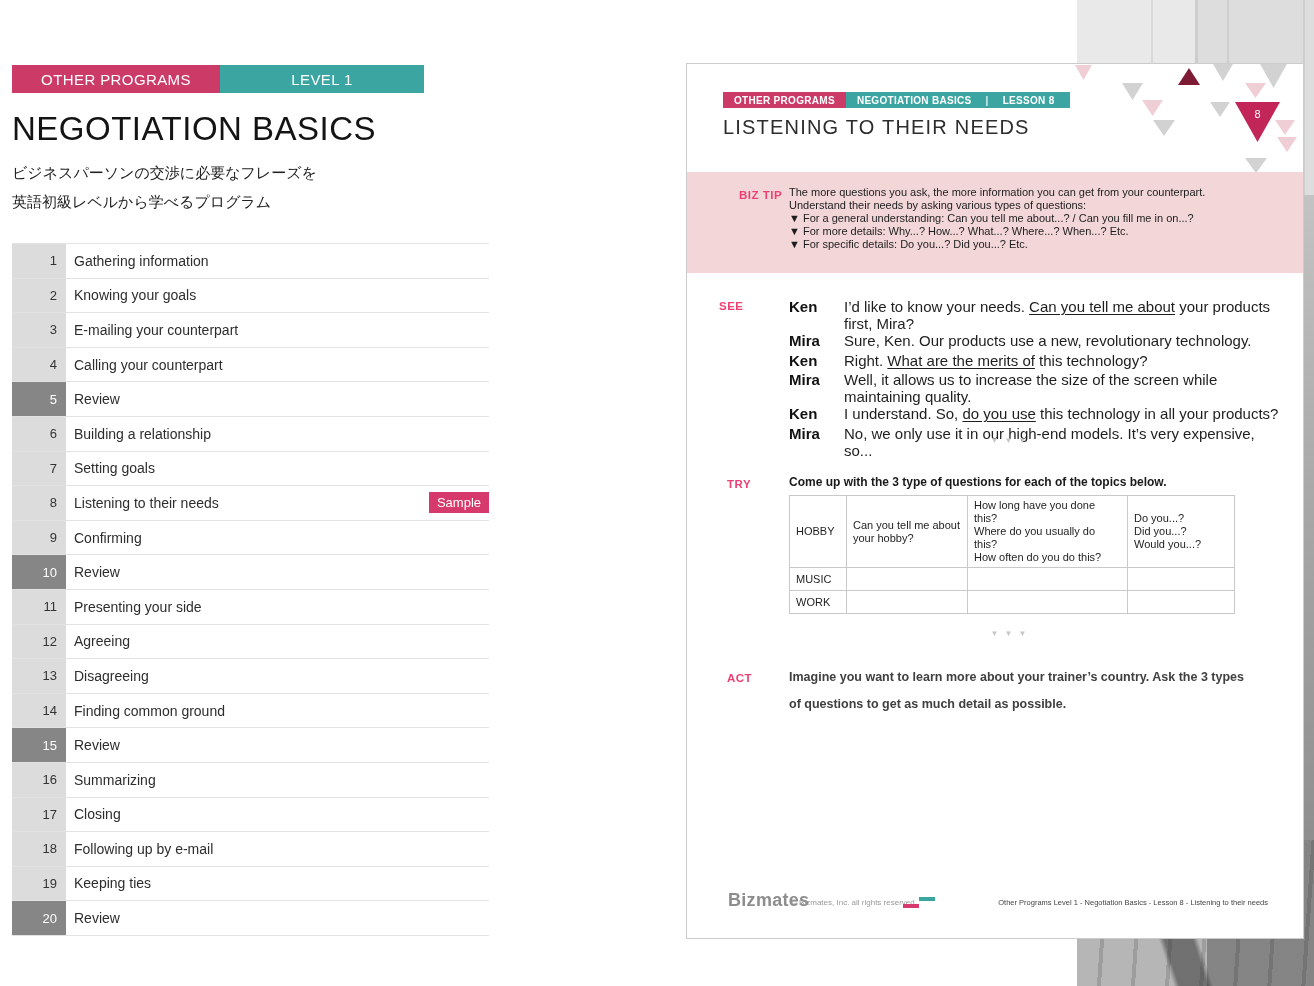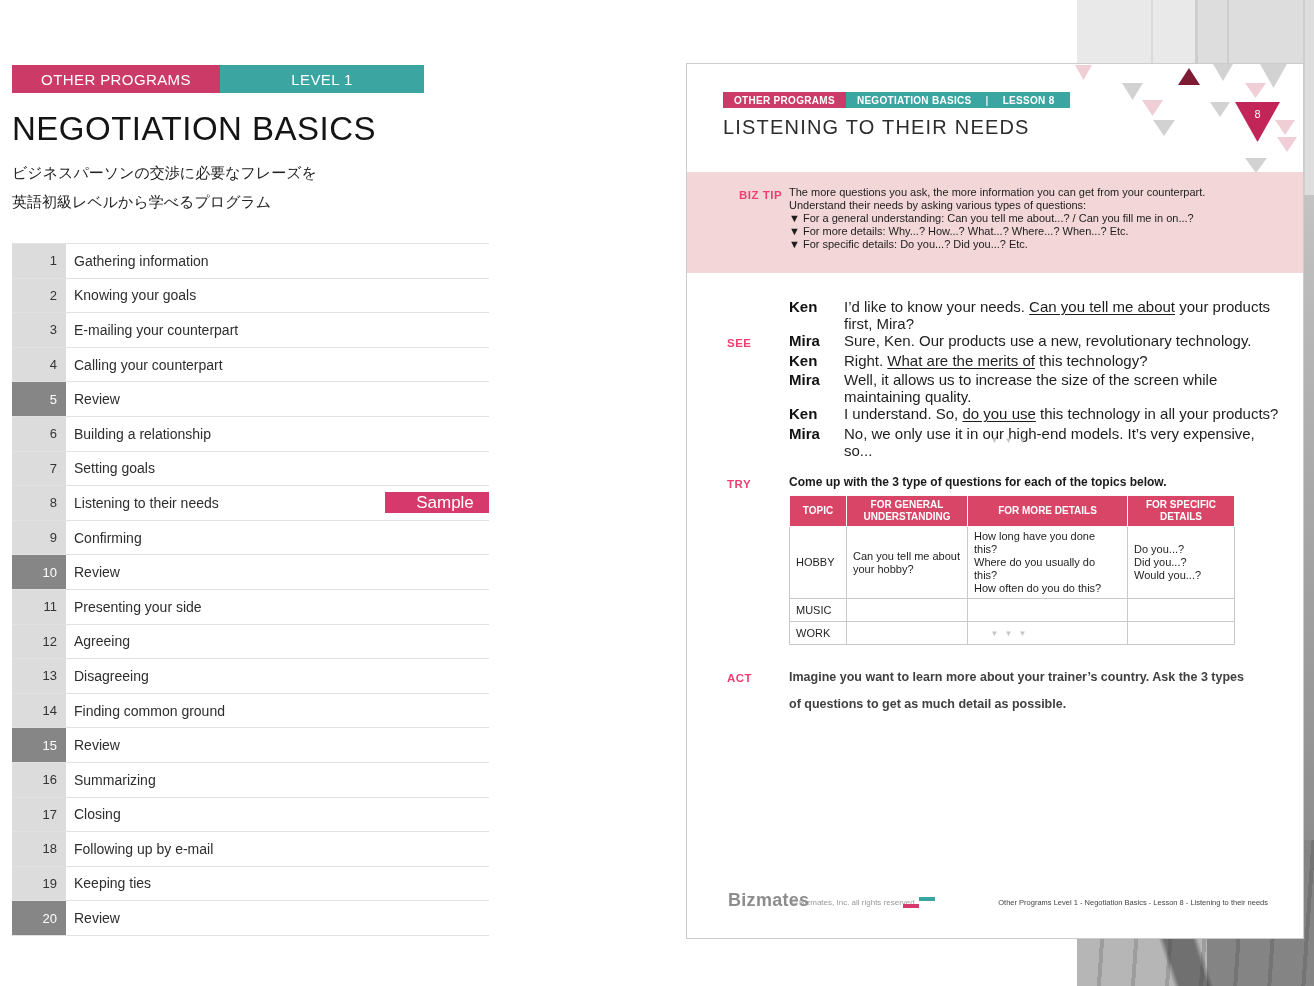--- a/index.html
+++ b/index.html
@@ -25,22 +25,22 @@
   .tab-pink{width:208px;background:#cc3a68;}
   .tab-teal{width:204px;background:#3aa5a1;}
   .prog-title{position:absolute;left:12px;top:110px;font-size:33px;font-weight:400;color:#141414;letter-spacing:0.5px;z-index:2;}
   .prog-sub{position:absolute;left:12px;top:158px;font-size:15px;color:#222;line-height:29px;z-index:2;}
   .lesson-list{position:absolute;left:12px;top:243px;width:477px;border-top:1px solid #e2e2e2;z-index:2;}
   .row{height:33.6px;display:flex;align-items:center;border-bottom:1px solid #e2e2e2;}
   .num{width:54px;height:100%;background:#dcdcdc;display:flex;align-items:center;justify-content:flex-end;
        padding-right:9px;box-sizing:border-box;font-size:13px;color:#333;flex:0 0 auto;}
   .row.review .num{background:#868686;color:#fff;}
   .name{padding-left:8px;font-size:14px;color:#2d2d2d;white-space:nowrap;}
-  .sample-badge{margin-left:auto;width:88px;height:21px;background:#d6396b;color:#fff;font-size:17px;
-       display:flex;align-items:center;justify-content:center;cursor:pointer;padding-left:16px;}
+  .sample-badge{margin-left:auto;width:60px;height:21px;background:#d6396b;color:#fff;font-size:13px;
+       display:flex;align-items:center;justify-content:center;cursor:pointer;}
 
   
   .doc{position:absolute;left:686px;top:63px;width:616px;height:874px;background:#fff;border:1px solid #cccccc;
        z-index:2;overflow:hidden;}
   .tri{position:absolute;}
   .tri.down{clip-path:polygon(0 0,100% 0,50% 100%);}
   .tri.up{clip-path:polygon(50% 0,100% 100%,0 100%);}
   .c-pink{background:#f0ced5;} .c-gray{background:#d2d2d2;} .c-maroon{background:#7d1b35;} .c-magenta{background:#c22558;}
   .tri-big{color:#fff;font-size:11px;text-align:center;padding-top:6px;box-sizing:border-box;}
 
@@ -50,21 +50,21 @@
   .doc-tag.teal{background:#3aa5a1;}
   .doc-tag .sp{margin-right:14px;} .doc-tag .sp:last-child{margin-right:4px;}
   .doc-tag .div{color:rgba(255,255,255,0.85);}
   .doc-title{position:absolute;left:36px;top:52px;font-size:20px;font-weight:500;letter-spacing:1.2px;color:#2c2c2c;}
 
   .biztip{position:absolute;left:0;top:108px;width:100%;height:101px;background:#f2d6d8;}
   .sec-label{color:#ed3f72;font-weight:bold;font-size:11.5px;letter-spacing:0.5px;}
   .biztip .sec-label{position:absolute;left:52px;top:17px;}
   .biztip-text{position:absolute;left:102px;top:14px;font-size:11px;color:#1d1d1d;line-height:13px;}
 
-  .see-label{position:absolute;left:40px;top:236px;margin-top:37px;}
+  .see-label{position:absolute;left:32px;top:236px;}
   .dialogue{position:absolute;left:102px;top:234px;width:490px;}
   .dlg-row{display:flex;min-height:19.7px;align-items:flex-start;font-size:15px;color:#1e1e1e;}
   .speaker{width:55px;flex:0 0 auto;font-weight:bold;color:#111;}
   .utter .u{text-decoration:underline;text-underline-offset:2px;}
 
   .sep{position:absolute;left:102px;width:445px;text-align:center;color:#c6c6c6;font-size:8px;letter-spacing:6px;}
   .sep1{top:372px;} .sep2{top:565px;}
 
   .try-label{position:absolute;left:40px;top:414px;}
   .try-instruction{position:absolute;left:102px;top:411px;font-size:12px;font-weight:bold;color:#1a1a1a;}
@@ -262,26 +262,20 @@
   <span class="sec-label try-label">TRY</span>
   <div class="try-instruction">Come up with the 3 type of questions for each of the topics below.</div>
   <table class="try-table">
     <colgroup>
         <col class="col-topic">
         <col class="col-gen">
         <col class="col-more">
         <col class="col-spec">
       </colgroup>
     <tbody>
-        <tr>
-      <th>TOPIC</th>
-      <th>FOR GENERAL UNDERSTANDING</th>
-      <th>FOR MORE DETAILS</th>
-      <th>FOR SPECIFIC DETAILS</th>
-    </tr>
     <tr class="r-hobby">
       <td class="topic-cell">HOBBY</td>
       <td>Can you tell me about your hobby?</td>
       <td>
         <div>How long have you done this?</div>
         <div>Where do you usually do this?</div>
         <div>How often do you do this?</div>
       </td>
       <td>
         <div>Do you...?</div>

